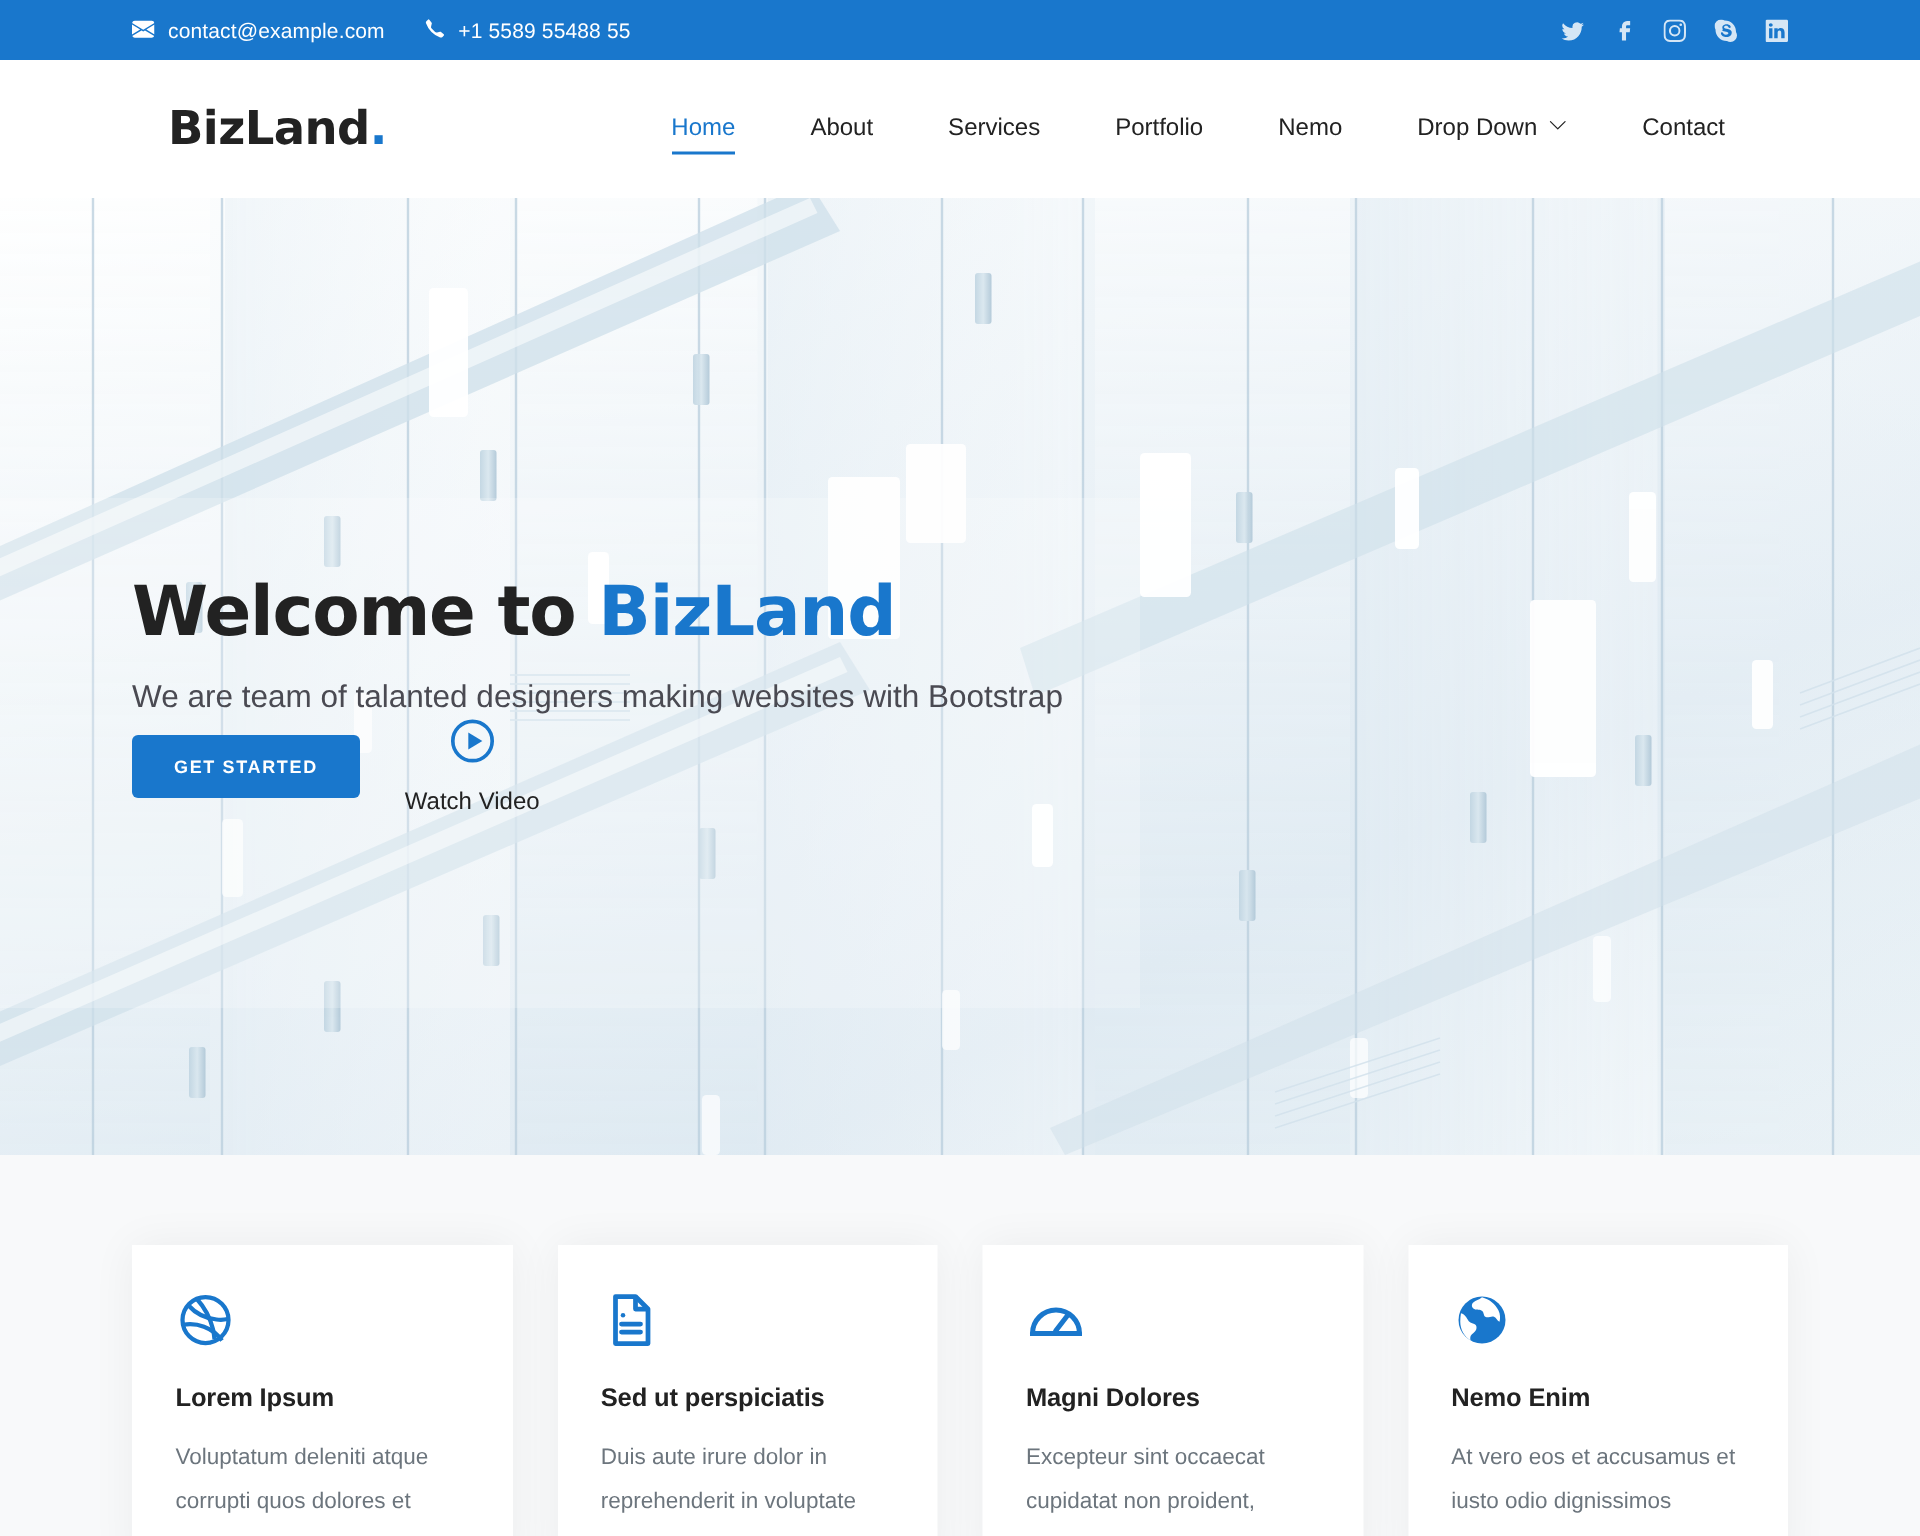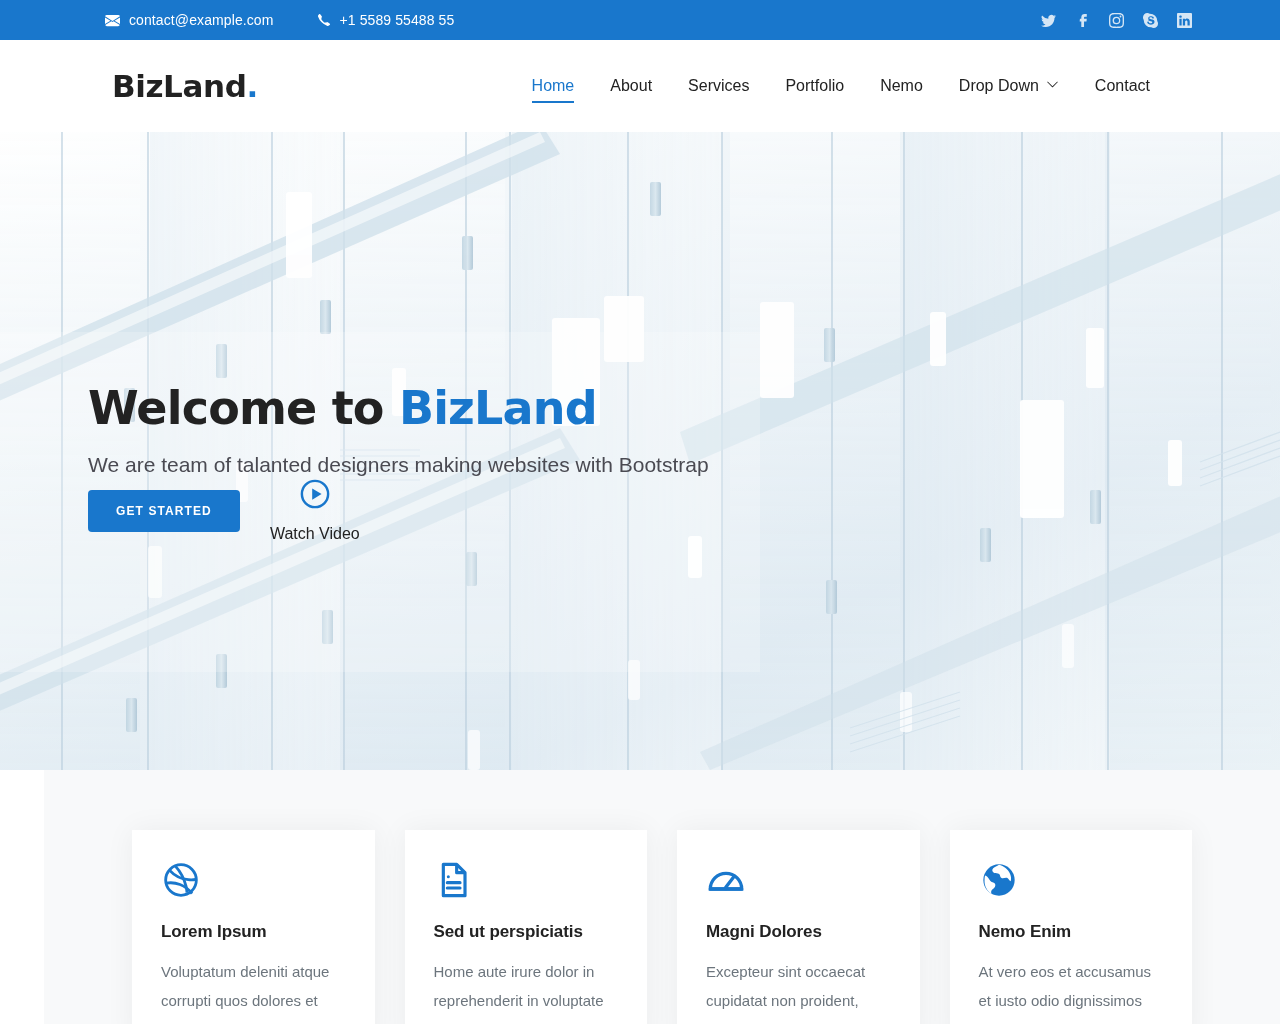--- a/index.html
+++ b/index.html
@@ -16,21 +16,21 @@
   .topbar {
     height: 40px;
     background: #1977cc;
     display: flex;
     align-items: center;
     padding: 0 88px;
     color: #ffffff;
     font-size: 14px;
   }
   .topbar-left { display: flex; align-items: center; gap: 26px; }
-  .tb-item { display: flex; align-items: center; gap: 9px; white-space: nowrap; margin-left: 17px; }
+  .tb-item { display: flex; gap: 9px; white-space: nowrap; }
   .tb-item svg { display: block; }
   .tb-text { letter-spacing: .1px; }
   .topbar-spacer { flex: 1 1 auto; }
   .topbar-social { display: flex; align-items: center; gap: 19px; }
   .soc { width: 15px; height: 15px; display: flex; align-items: center; justify-content: center; opacity: .82; }
   .soc svg { display: block; }
 
   
   .header {
     height: 92px;
@@ -44,21 +44,21 @@
   .logo {
     font-family: "DejaVu Sans", sans-serif;
     font-size: 31px;
     font-weight: bold;
     color: #222222;
     letter-spacing: -0.4px;
     line-height: 1;
   }
   .logo .dot { color: #1977cc; }
   .nav-spacer { flex: 1 1 auto; }
-  .navbar { display: flex; align-items: center; gap: 0px; }
+  .navbar { display: flex; align-items: center; gap: 14px; }
   .nav-item {
     position: relative;
     font-size: 16px;
     color: #222222;
     padding: 10px 18px;
     white-space: nowrap;
     display: flex;
     align-items: center;
     gap: 7px;
     cursor: pointer;
@@ -132,21 +132,20 @@
     font-size: 16px;
     color: #222222;
     font-weight: 400;
   }
 
   
   .features {
     background: #f8f9fa;
     padding: 60px 88px 0 88px;
     height: 254px;
-    margin-left: 44px;
   }
   .cards {
     display: grid;
     grid-template-columns: repeat(4, 1fr);
     gap: 30px;
   }
   .card {
     background: #ffffff;
     padding: 30px 30px 30px 29px;
     box-shadow: 0px 0 28px 0 rgba(0,0,0,0.055);
@@ -418,21 +417,21 @@
       <div class="card-icon">
         <svg width="40" height="40" viewBox="0 0 24 24" fill="none" stroke="#1977cc" stroke-width="1.9" stroke-linejoin="round">
           <path d="M5.6 2.6h8l5 5v13.8h-13z"></path>
           <path d="M13.6 2.6v5h5"></path>
           <circle cx="8.6" cy="10.1" r="0.9" fill="#1977cc" stroke="none"></circle>
           <line x1="8.0" y1="13.6" x2="15.6" y2="13.6" stroke-linecap="round"></line>
           <line x1="8.0" y1="16.8" x2="15.6" y2="16.8" stroke-linecap="round"></line>
         </svg>
       </div>
       <div class="card-title">Sed ut perspiciatis</div>
-      <div class="card-text">Home aute irure dolor in reprehenderit in voluptate</div>
+      <div class="card-text">Duis aute irure dolor in reprehenderit in voluptate</div>
     </div>
 
     <div class="card">
       <div class="card-icon">
         <svg width="40" height="40" viewBox="0 0 24 24" fill="none" stroke="#1977cc" stroke-width="2">
           <path d="M2.6 17.4a9.4 9.4 0 0 1 18.8 0z" fill="none"></path>
           <line x1="2.6" y1="17.4" x2="21.4" y2="17.4" stroke-linecap="round"></line>
           <line x1="11.9" y1="16.3" x2="16.6" y2="10.2" stroke-linecap="round"></line>
           <circle cx="12" cy="17" r="1.2" fill="#1977cc" stroke="none"></circle>
         </svg>

